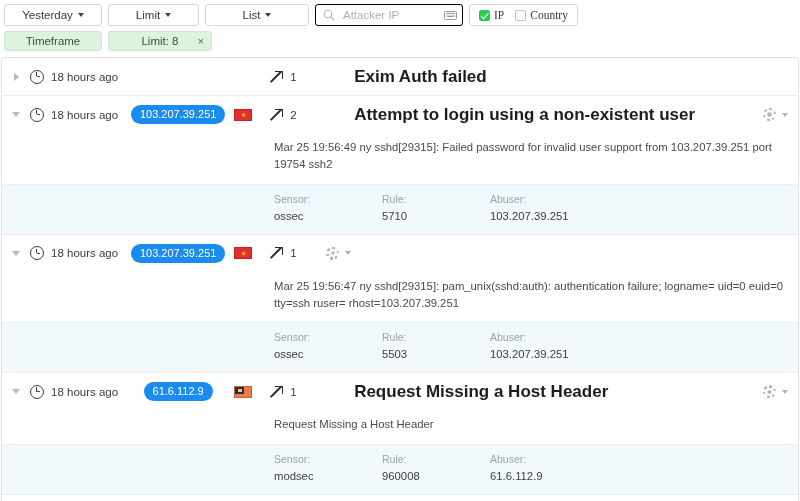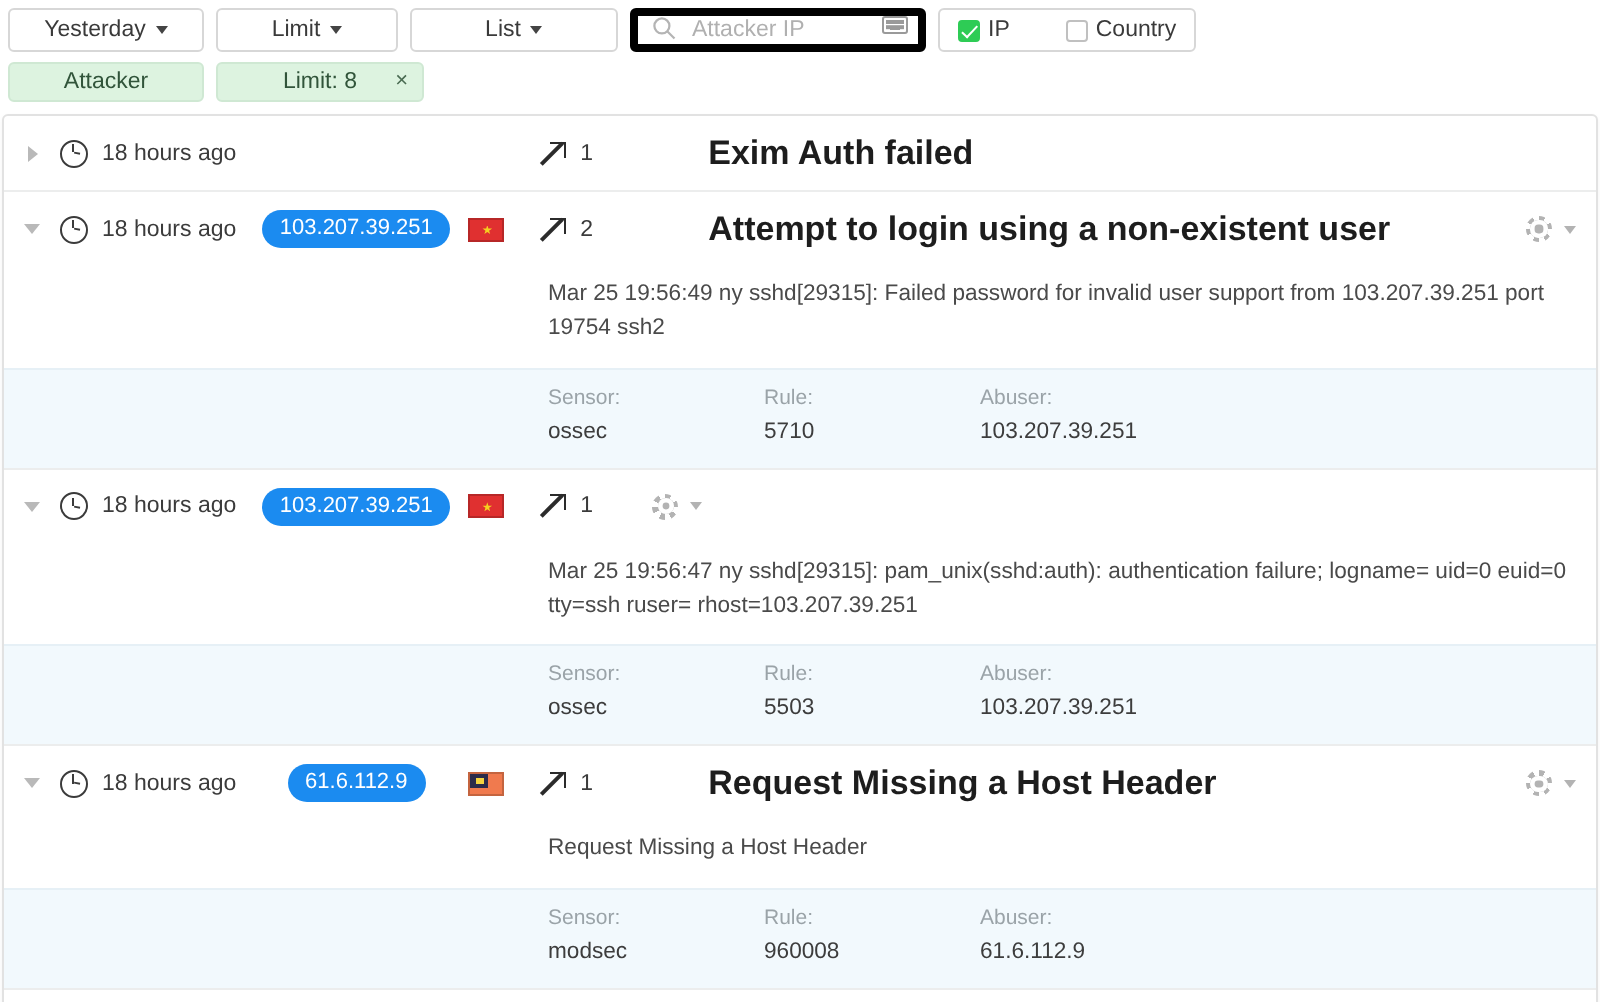--- a/index.html
+++ b/index.html
@@ -34,25 +34,25 @@
   .tb-limit { width: 91px; }
   .tb-list { width: 104px; }
   .caret-down {
     width: 0; height: 0;
     border-left: 3.5px solid transparent;
     border-right: 3.5px solid transparent;
     border-top: 4px solid #444;
     display: inline-block;
   }
   .searchbox {
-    border: 4px solid #000000;
+    border: 1px solid #000000;
     border-radius: 3px;
     background: #fff;
     width: 148px;
-    display: flex; 
+    display: flex; align-items: center;
     padding: 0 5px 0 7px;
     gap: 6px;
   }
   .search-input {
     border: 0; outline: 0;
     flex: 1;
     font-size: 11.5px;
     font-family: "Liberation Sans", sans-serif;
     color: #555;
     background: transparent;
@@ -77,22 +77,23 @@
     content: "";
     position: absolute; left: 3.2px; bottom: 1.3px;
     width: 4.6px; height: 1.3px;
     background: #9a9a9a;
   }
   .checks {
     border: 1px solid #d7d7d7;
     border-radius: 3px;
     background: #fff;
     display: flex; 
-    gap: 28px;
+    gap: 11px;
     padding: 0 9px;
+    font-family: Liberation Serif, serif;
   }
   .chk { display: flex; align-items: center; gap: 4px; cursor: pointer; }
   .chk-label { font-size: 11.5px; color: #3a3a3a; }
   .box {
     width: 11px; height: 11px;
     border: 1px solid #c0c0c0;
     border-radius: 2px;
     background: #fff;
     position: relative;
   }
@@ -347,21 +348,21 @@
     </label>
     <label class="chk">
       <span class="box"></span>
       <span class="chk-label">Country</span>
     </label>
   </div>
 </div>
 
 <div class="chips">
   <div class="chip chip-timeframe">
-    <span>Attacker</span>
+    <span>Timeframe</span>
   </div>
   <div class="chip chip-limit">
     <span>Limit: 8</span>
     <span class="chip-x">×</span>
   </div>
 </div>
 
 <div class="card">
 
   <div class="alert">

